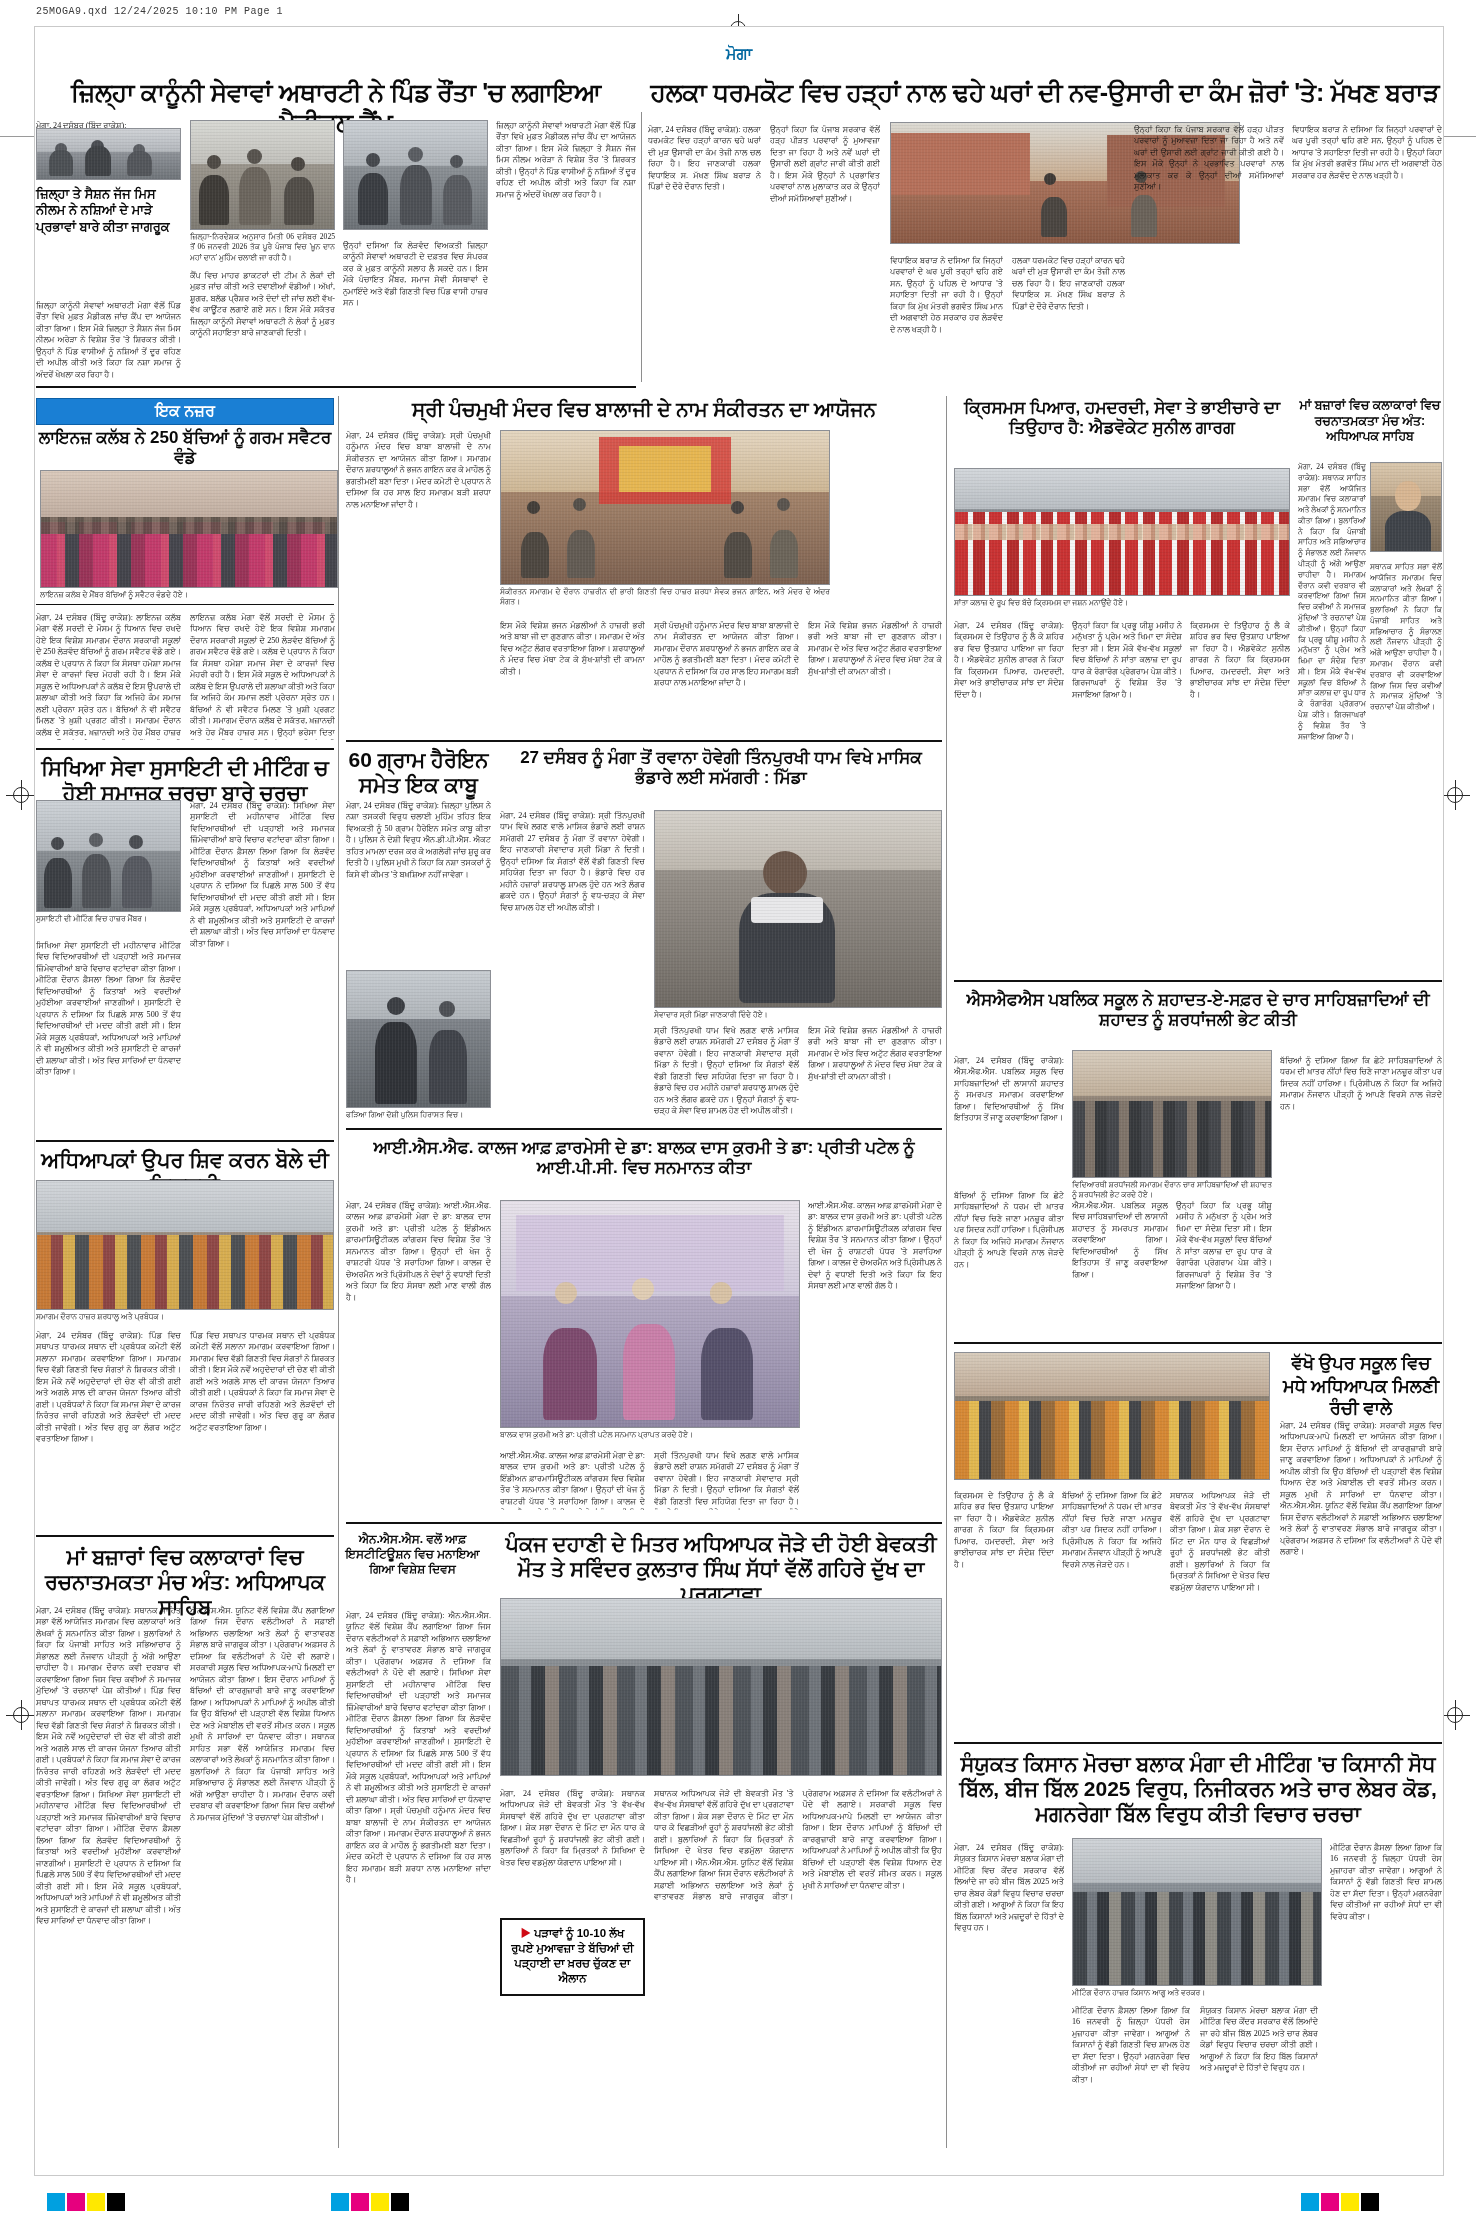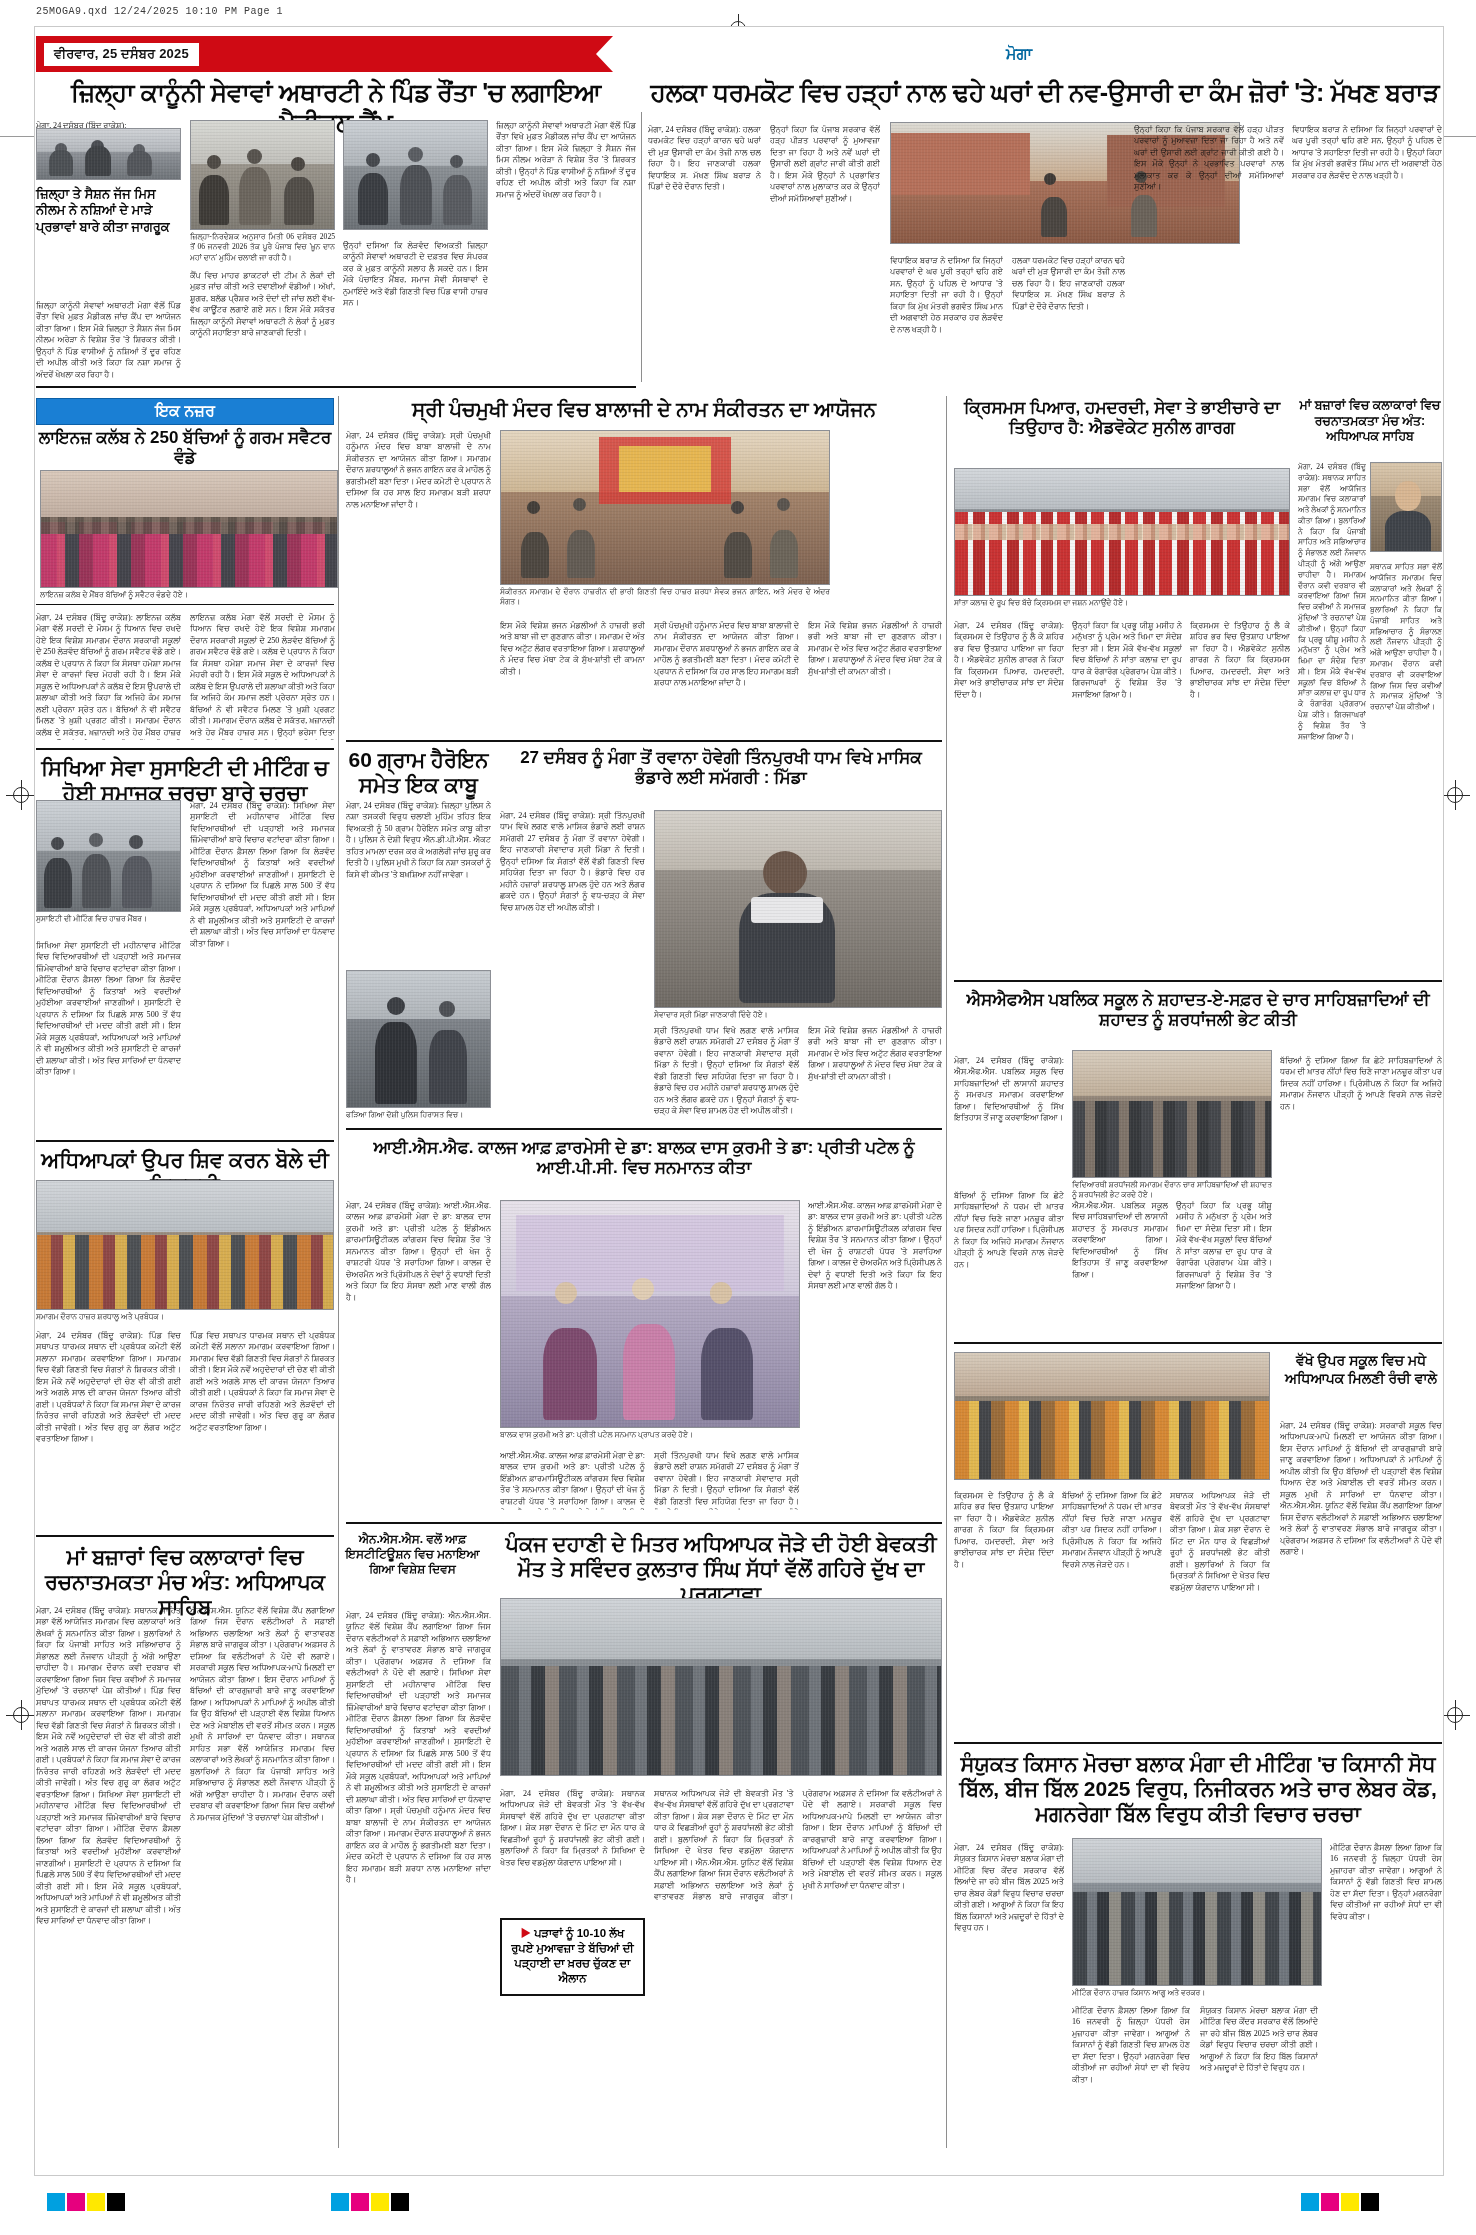--- a/index.html
+++ b/index.html
@@ -195,23 +195,20 @@
   </div>
 <div class="regmark reg-br">
     <span class="ring"></span>
   </div>
 <div class="trim trim-l"></div>
 <div class="trim trim-r"></div>
 
 <div class="page"></div>
 
 <div class="masthead">
-  <div class="mast-left">
-    <div class="datebox">ਵੀਰਵਾਰ, 25 ਦਸੰਬਰ 2025</div>
-  </div>
   <div class="mast-center">
     <span class="city">ਮੋਗਾ</span>
   </div>
 </div>
 
 <div class="blk" style="left:36px; top:78px; width:600px;">
   <div class="hl hl-xl">ਜ਼ਿਲ੍ਹਾ ਕਾਨੂੰਨੀ ਸੇਵਾਵਾਂ ਅਥਾਰਟੀ ਨੇ ਪਿੰਡ ਰੌਂਤਾ 'ਚ ਲਗਾਇਆ ਮੈਡੀਕਲ ਕੈਂਪ</div>
 </div>
 
 <div class="blk" style="left:648px; top:78px; width:794px;">
@@ -652,21 +649,21 @@
 <div class="blk" style="left:1072px; top:1200px; width:96px; height:130px;">
   <div class="body-text" style="height:130px;">ਐਸ.ਐਫ.ਐਸ. ਪਬਲਿਕ ਸਕੂਲ ਵਿਚ ਸਾਹਿਬਜ਼ਾਦਿਆਂ ਦੀ ਲਾਸਾਨੀ ਸ਼ਹਾਦਤ ਨੂੰ ਸਮਰਪਤ ਸਮਾਗਮ ਕਰਵਾਇਆ ਗਿਆ। ਵਿਦਿਆਰਥੀਆਂ ਨੂੰ ਸਿੱਖ ਇਤਿਹਾਸ ਤੋਂ ਜਾਣੂ ਕਰਵਾਇਆ ਗਿਆ।</div>
 </div>
 <div class="blk" style="left:1176px; top:1200px; width:96px; height:130px;">
   <div class="body-text" style="height:130px;">ਉਨ੍ਹਾਂ ਕਿਹਾ ਕਿ ਪ੍ਰਭੂ ਯੀਸ਼ੂ ਮਸੀਹ ਨੇ ਮਨੁੱਖਤਾ ਨੂੰ ਪ੍ਰੇਮ ਅਤੇ ਖਿਮਾ ਦਾ ਸੰਦੇਸ਼ ਦਿਤਾ ਸੀ। ਇਸ ਮੌਕੇ ਵੱਖ-ਵੱਖ ਸਕੂਲਾਂ ਵਿਚ ਬੱਚਿਆਂ ਨੇ ਸਾਂਤਾ ਕਲਾਜ਼ ਦਾ ਰੂਪ ਧਾਰ ਕੇ ਰੰਗਾਰੰਗ ਪ੍ਰੋਗਰਾਮ ਪੇਸ਼ ਕੀਤੇ। ਗਿਰਜਾਘਰਾਂ ਨੂੰ ਵਿਸ਼ੇਸ਼ ਤੌਰ 'ਤੇ ਸਜਾਇਆ ਗਿਆ ਹੈ।</div>
 </div>
 
 <div class="blk rule-t" style="left:954px; top:1342px; width:488px;"></div>
 
 <div class="blk" style="left:1280px; top:1352px; width:162px;">
-  <div class="hl" style="font-size:14px;line-height:1.25;text-align:center;">ਵੱਖੋ ਉਪਰ ਸਕੂਲ ਵਿਚ ਮਧੇ ਅਧਿਆਪਕ ਮਿਲਣੀ ਰੰਚੀ ਵਾਲੇ</div>
+  <div class="hl" style="font-size:18px;line-height:1.25;text-align:center;">ਵੱਖੋ ਉਪਰ ਸਕੂਲ ਵਿਚ ਮਧੇ ਅਧਿਆਪਕ ਮਿਲਣੀ ਰੰਚੀ ਵਾਲੇ</div>
 </div>
 <div class="blk" style="left:1280px; top:1420px; width:162px; height:310px;">
   <div class="body-text" style="height:310px;"><span>ਮੋਗਾ, 24 ਦਸੰਬਰ (ਬਿੰਦੂ ਰਾਕੇਸ਼):</span> <span>ਸਰਕਾਰੀ ਸਕੂਲ ਵਿਚ ਅਧਿਆਪਕ-ਮਾਪੇ ਮਿਲਣੀ ਦਾ ਆਯੋਜਨ ਕੀਤਾ ਗਿਆ। ਇਸ ਦੌਰਾਨ ਮਾਪਿਆਂ ਨੂੰ ਬੱਚਿਆਂ ਦੀ ਕਾਰਗੁਜ਼ਾਰੀ ਬਾਰੇ ਜਾਣੂ ਕਰਵਾਇਆ ਗਿਆ। ਅਧਿਆਪਕਾਂ ਨੇ ਮਾਪਿਆਂ ਨੂੰ ਅਪੀਲ ਕੀਤੀ ਕਿ ਉਹ ਬੱਚਿਆਂ ਦੀ ਪੜ੍ਹਾਈ ਵੱਲ ਵਿਸ਼ੇਸ਼ ਧਿਆਨ ਦੇਣ ਅਤੇ ਮੋਬਾਈਲ ਦੀ ਵਰਤੋਂ ਸੀਮਤ ਕਰਨ। ਸਕੂਲ ਮੁਖੀ ਨੇ ਸਾਰਿਆਂ ਦਾ ਧੰਨਵਾਦ ਕੀਤਾ।</span> <span>ਐਨ.ਐਸ.ਐਸ. ਯੂਨਿਟ ਵੱਲੋਂ ਵਿਸ਼ੇਸ਼ ਕੈਂਪ ਲਗਾਇਆ ਗਿਆ ਜਿਸ ਦੌਰਾਨ ਵਲੰਟੀਅਰਾਂ ਨੇ ਸਫ਼ਾਈ ਅਭਿਆਨ ਚਲਾਇਆ ਅਤੇ ਲੋਕਾਂ ਨੂੰ ਵਾਤਾਵਰਣ ਸੰਭਾਲ ਬਾਰੇ ਜਾਗਰੂਕ ਕੀਤਾ। ਪ੍ਰੋਗਰਾਮ ਅਫ਼ਸਰ ਨੇ ਦਸਿਆ ਕਿ ਵਲੰਟੀਅਰਾਂ ਨੇ ਪੌਦੇ ਵੀ ਲਗਾਏ।</span></div>
 </div>
 
 <div class="blk" style="left:954px; top:1352px; width:316px; height:130px;">
   <div class="photo" style="width:316px;height:128px;">
     <div class="sky" style="background:linear-gradient(180deg,#d7cbbb,#bda894);height:34%;"></div>
     <div class="ground" style="background:linear-gradient(180deg,#8f8374,#6b6054);height:66%;"></div>
     <div style="position:absolute;left:0;right:0;bottom:0;height:62%;

